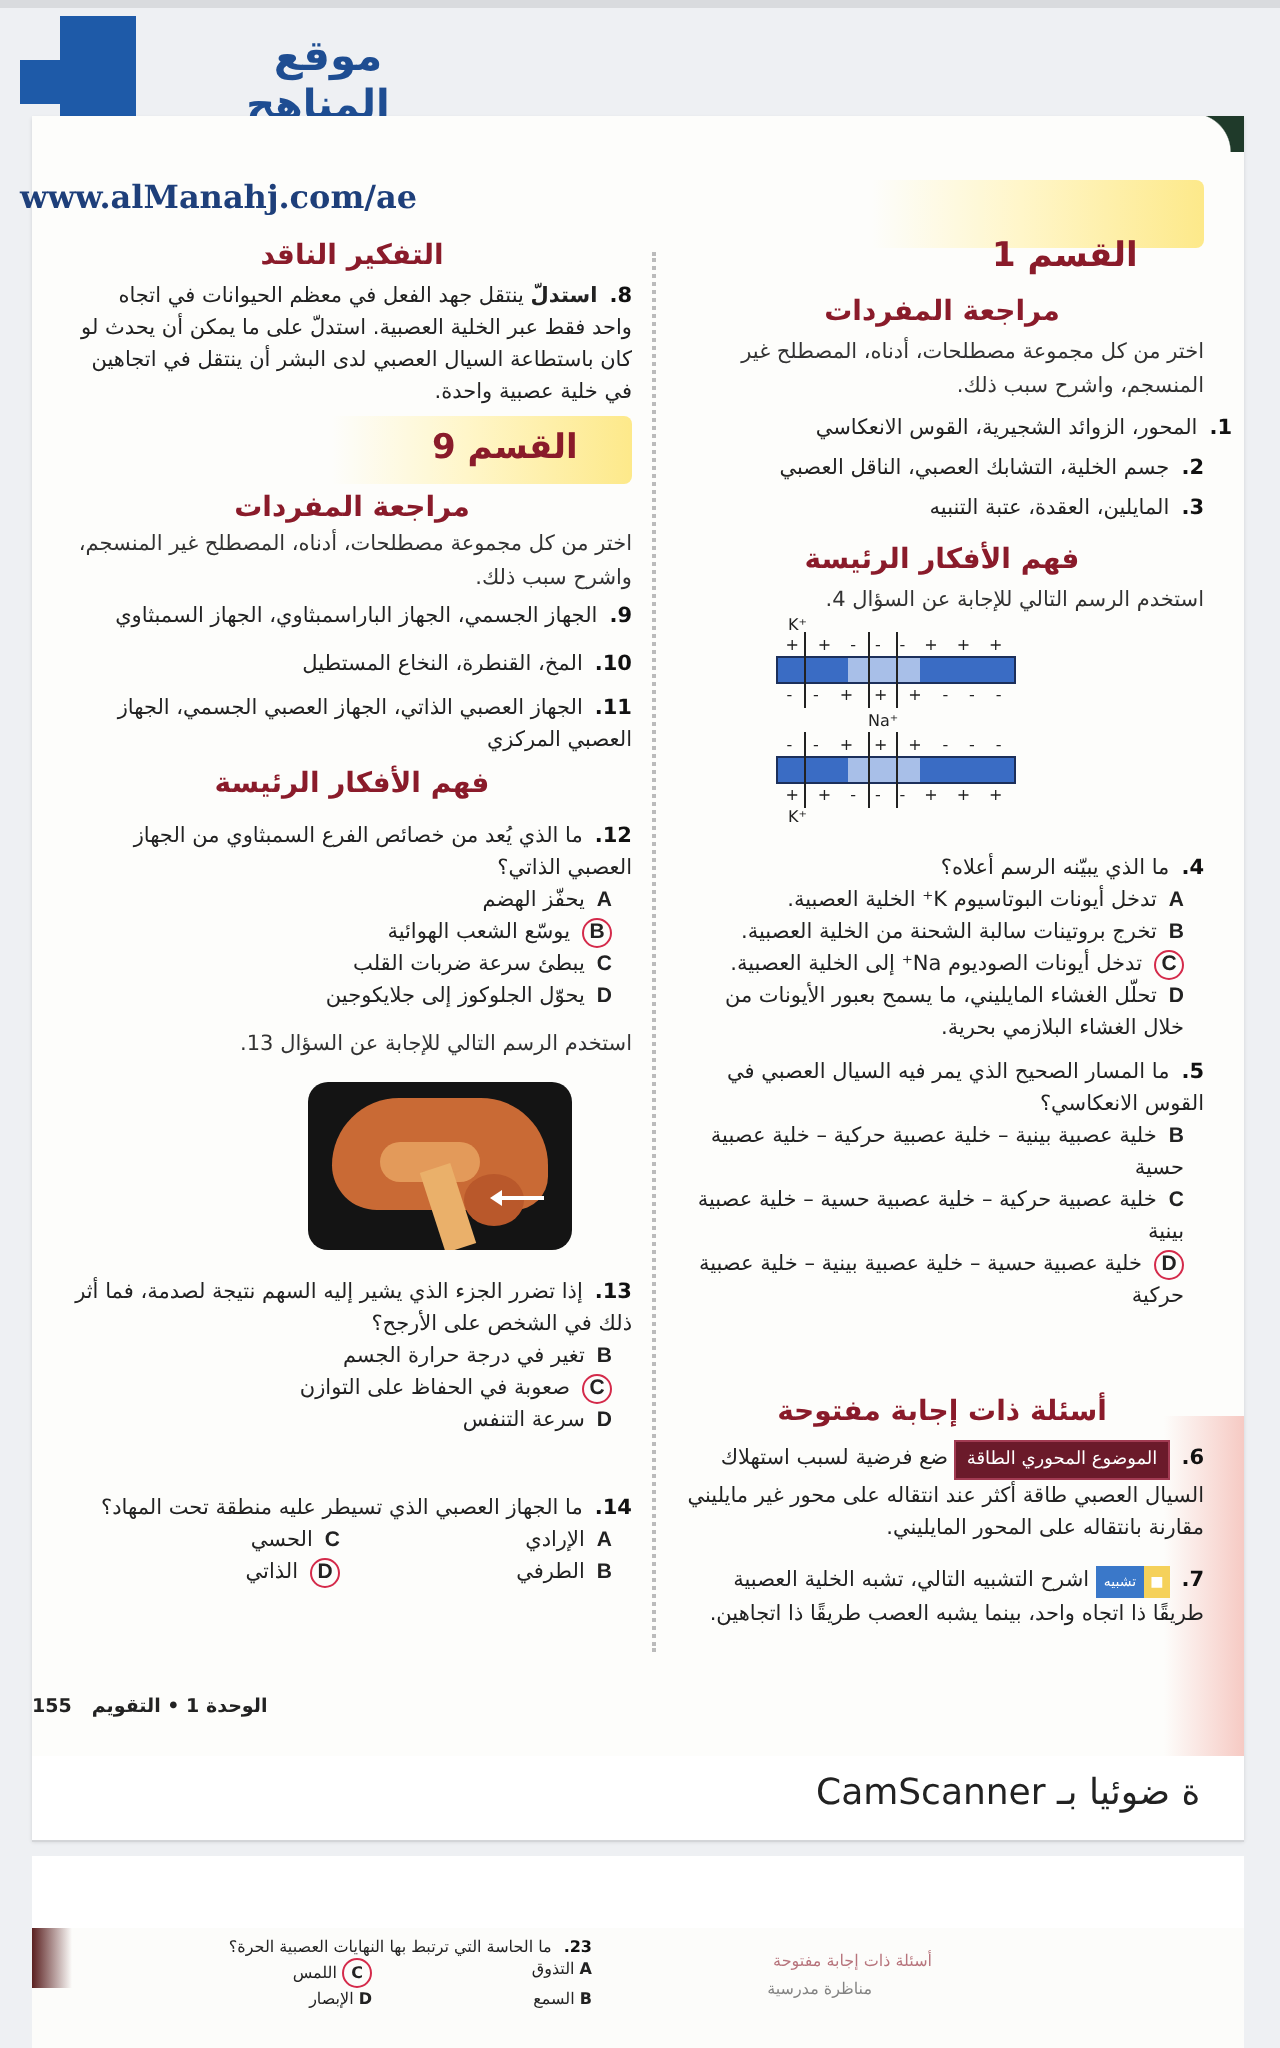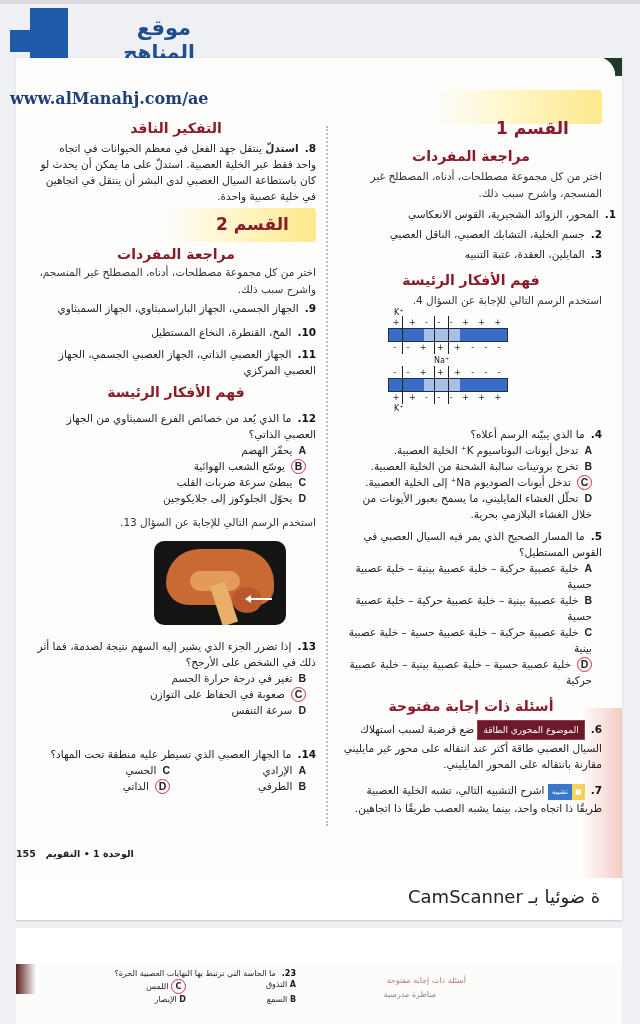--- a/index.html
+++ b/index.html
@@ -179,42 +179,41 @@
 
     <div class="q" style="left:324px; top:368px; width:262px;">
       <div><span class="qnum">4.</span><span>ما الذي يبيّنه الرسم أعلاه؟</span></div>
       <span class="opt"><span class="opt-letter">A</span><span>تدخل أيونات البوتاسيوم K⁺ الخلية العصبية.</span></span>
       <span class="opt"><span class="opt-letter">B</span><span>تخرج بروتينات سالبة الشحنة من الخلية العصبية.</span></span>
       <span class="opt"><span class="opt-letter circled">C</span><span>تدخل أيونات الصوديوم Na⁺ إلى الخلية العصبية.</span></span>
       <span class="opt"><span class="opt-letter">D</span><span>تحلّل الغشاء المايليني، ما يسمح بعبور الأيونات من خلال الغشاء البلازمي بحرية.</span></span>
     </div>
 
     <div class="q" style="left:324px; top:470px; width:262px;">
-      <div><span class="qnum">5.</span><span>ما المسار الصحيح الذي يمر فيه السيال العصبي في القوس المستطيل؟</span></div>
-      <span class="opt"><span class="opt-letter">A</span><span>خلية عصبية حركية – خلية عصبية بينية – خلية عصبية حسية</span></span>
+      <div><span class="qnum">5.</span><span>ما المسار الصحيح الذي يمر فيه السيال العصبي في القوس الانعكاسي؟</span></div>
       <span class="opt"><span class="opt-letter">B</span><span>خلية عصبية بينية – خلية عصبية حركية – خلية عصبية حسية</span></span>
       <span class="opt"><span class="opt-letter">C</span><span>خلية عصبية حركية – خلية عصبية حسية – خلية عصبية بينية</span></span>
       <span class="opt"><span class="opt-letter circled">D</span><span>خلية عصبية حسية – خلية عصبية بينية – خلية عصبية حركية</span></span>
     </div>
 
     <div class="heading" style="left:330px; top:640px; width:250px;">أسئلة ذات إجابة مفتوحة</div>
     <div class="q" style="left:324px; top:662px; width:262px;">
       <span class="qnum">6.</span><span class="tag-maroon">الموضوع المحوري الطاقة</span> <span>ضع فرضية لسبب استهلاك السيال العصبي طاقة أكثر عند انتقاله على محور غير مايليني مقارنة بانتقاله على المحور المايليني.</span>
     </div>
     <div class="q" style="left:324px; top:724px; width:262px;">
       <span class="qnum">7.</span><span class="tag-yellow">■</span><span class="tag-blue">تشبيه</span> <span>اشرح التشبيه التالي، تشبه الخلية العصبية طريقًا ذا اتجاه واحد، بينما يشبه العصب طريقًا ذا اتجاهين.</span>
     </div>
 
     <div class="heading" style="left:30px; top:62px; width:260px;">التفكير الناقد</div>
     <div class="q" style="left:20px; top:82px; width:280px;">
       <span class="qnum">8.</span><b>استدلّ</b> <span>ينتقل جهد الفعل في معظم الحيوانات في اتجاه واحد فقط عبر الخلية العصبية. استدلّ على ما يمكن أن يحدث لو كان باستطاعة السيال العصبي لدى البشر أن ينتقل في اتجاهين في خلية عصبية واحدة.</span>
     </div>
 
     <div class="sec-banner" style="left:150px; top:150px; width:150px;"></div>
-    <div class="sec-title" style="left:200px; top:156px;">القسم 2</div>
+    <div class="sec-title" style="left:200px; top:156px;">القسم 9</div>
     <div class="heading" style="left:30px; top:188px; width:260px;">مراجعة المفردات</div>
     <div class="para" style="left:20px; top:206px; width:280px;">اختر من كل مجموعة مصطلحات، أدناه، المصطلح غير المنسجم، واشرح سبب ذلك.</div>
 
     <div class="q" style="left:20px; top:242px; width:280px;">
       <span class="qnum">9.</span><span>الجهاز الجسمي، الجهاز الباراسمبثاوي، الجهاز السمبثاوي</span>
     </div>
     <div class="q" style="left:20px; top:266px; width:280px;">
       <span class="qnum">10.</span><span>المخ، القنطرة، النخاع المستطيل</span>
     </div>
     <div class="q" style="left:20px; top:288px; width:280px;">

